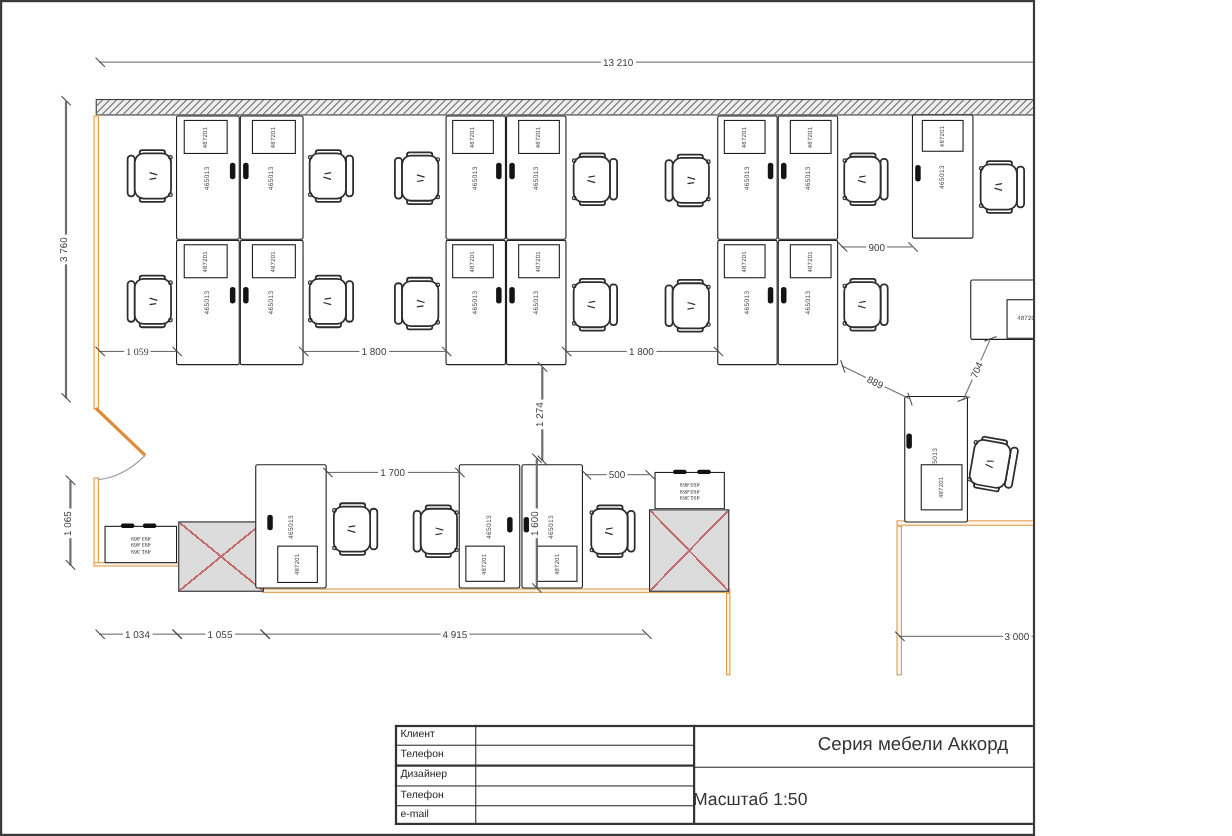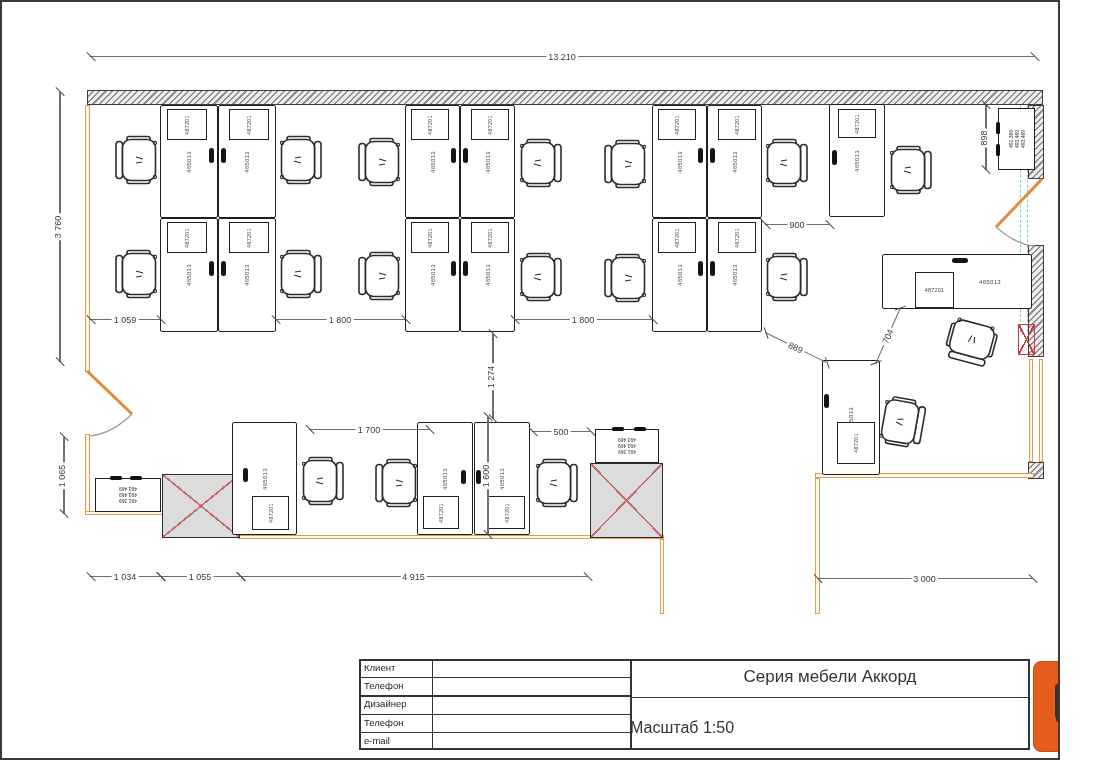--- a/index.html
+++ b/index.html
@@ -1,16 +1,16 @@
 <!DOCTYPE html>
 <html><head>
 <meta charset="utf-8">
 <style>
   html,body{margin:0;padding:0;background:#fff;font-family:"Liberation Sans",sans-serif;}
-  #canvas{position:relative;width:1060px;height:760px;background:#fff;border:2px solid #3a3a3a;box-sizing:border-box;overflow:hidden;}
+  #canvas{position:relative;width:941px;height:760px;background:#fff;border:2px solid #3a3a3a;box-sizing:border-box;overflow:hidden;}
   .abs{position:absolute;}
   .wall-hatch{position:absolute;box-sizing:border-box;border:1px solid #3c3c3c;
     background:repeating-linear-gradient(135deg,#ededed 0 3px,#8f8f8f 3px 4.5px);}
   .wall-orange{position:absolute;box-sizing:border-box;border:1.4px solid #e09d4f;background:#fdf7ec;}
   .window-teal{position:absolute;box-sizing:border-box;border-left:1.6px dashed #7ecfc6;border-right:1.6px dashed #7ecfc6;}
   .column-x{position:absolute;box-sizing:border-box;border:1.6px solid #2e2e2e;background-color:#dcdcdc;
     background-image:
       linear-gradient(to top right,transparent calc(50% - 0.9px),#c36f6f calc(50% - 0.9px) calc(50% + 0.9px),transparent calc(50% + 0.9px)),
       linear-gradient(to bottom right,transparent calc(50% - 0.9px),#c36f6f calc(50% - 0.9px) calc(50% + 0.9px),transparent calc(50% + 0.9px));}
   .red-x{position:absolute;box-sizing:border-box;border:1.4px solid #c93b3b;background-color:transparent;
@@ -418,41 +418,41 @@
       <div class="dim" style="left: 88px; top: 49px; width: 944px; height: 12px;">
         <div class="line" style="left: 0px; top: 5.3px; width: 944px; height: 1.2px;"></div>
         <div class="tick" style="left: -5.5px; top: 5px;"></div>
         <div class="tick" style="left: 938.5px; top: 5px;"></div>
         <div class="dtxt" style="left: 50%; top: 50%; transform: translate(-50%, -52%);">13 210</div>
       </div>
       <div class="dim" style="left: 88px; top: 312px; width: 70px; height: 12px;">
         <div class="line" style="left: 0px; top: 5.3px; width: 70px; height: 1.2px;"></div>
         <div class="tick" style="left: -5.5px; top: 5px;"></div>
         <div class="tick" style="left: 64.5px; top: 5px;"></div>
-        <div class="dtxt" style="left: 50%; top: 50%; transform: translate(-50%, -52%);">1 059</div>
+        <div class="dtxt" style="left: 50%; top: 50%; transform: translate(-50%, -52%); font-family: Liberation Serif, serif;">1 059</div>
       </div>
       <div class="dim" style="left: 273px; top: 312px; width: 130px; height: 12px;">
         <div class="line" style="left: 0px; top: 5.3px; width: 130px; height: 1.2px;"></div>
         <div class="tick" style="left: -5.5px; top: 5px;"></div>
         <div class="tick" style="left: 124.5px; top: 5px;"></div>
         <div class="dtxt" style="left: 50%; top: 50%; transform: translate(-50%, -52%);">1 800</div>
       </div>
       <div class="dim" style="left: 512px; top: 312px; width: 138px; height: 12px;">
         <div class="line" style="left: 0px; top: 5.3px; width: 138px; height: 1.2px;"></div>
         <div class="tick" style="left: -5.5px; top: 5px;"></div>
         <div class="tick" style="left: 132.5px; top: 5px;"></div>
         <div class="dtxt" style="left: 50%; top: 50%; transform: translate(-50%, -52%);">1 800</div>
       </div>
       <div class="dim" style="left: 763px; top: 217px; width: 64px; height: 12px;">
         <div class="line" style="left: 0px; top: 5.3px; width: 64px; height: 1.2px;"></div>
         <div class="tick" style="left: -5.5px; top: 5px;"></div>
         <div class="tick" style="left: 58.5px; top: 5px;"></div>
         <div class="dtxt" style="left: 50%; top: 50%; transform: translate(-50%, -52%);">900</div>
       </div>
-      <div class="dim" style="left: 307px; top: 422px; width: 120px; height: 12px; text-align: right;">
+      <div class="dim" style="left: 295px; top: 422px; width: 120px; height: 12px; text-align: right;">
         <div class="line" style="left: 0px; top: 5.3px; width: 120px; height: 1.2px;"></div>
         <div class="tick" style="left: -5.5px; top: 5px;"></div>
         <div class="tick" style="left: 114.5px; top: 5px;"></div>
         <div class="dtxt" style="left: 50%; top: 50%; transform: translate(-50%, -52%);">1 700</div>
       </div>
       <div class="dim" style="left: 530px; top: 424px; width: 58px; height: 12px;">
         <div class="line" style="left: 0px; top: 5.3px; width: 58px; height: 1.2px;"></div>
         <div class="tick" style="left: -5.5px; top: 5px;"></div>
         <div class="tick" style="left: 52.5px; top: 5px;"></div>
         <div class="dtxt" style="left: 50%; top: 50%; transform: translate(-50%, -52%);">500</div>

